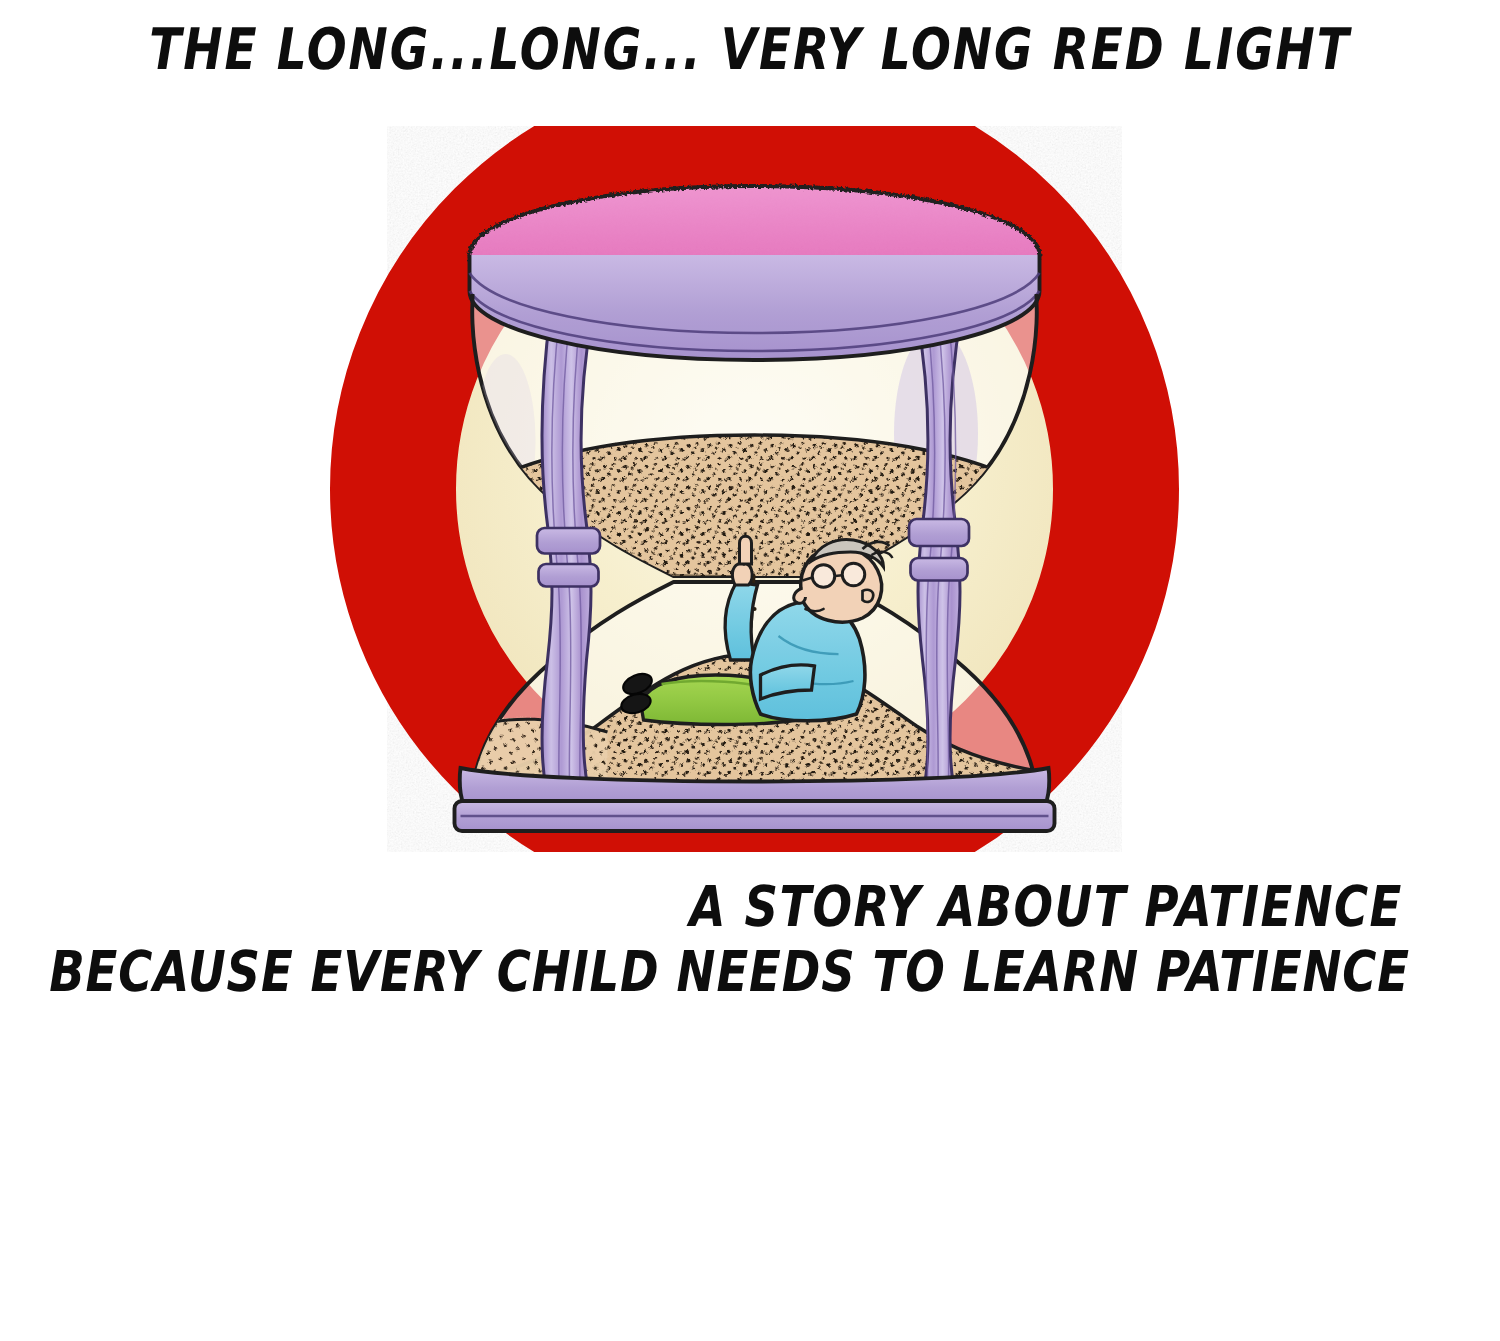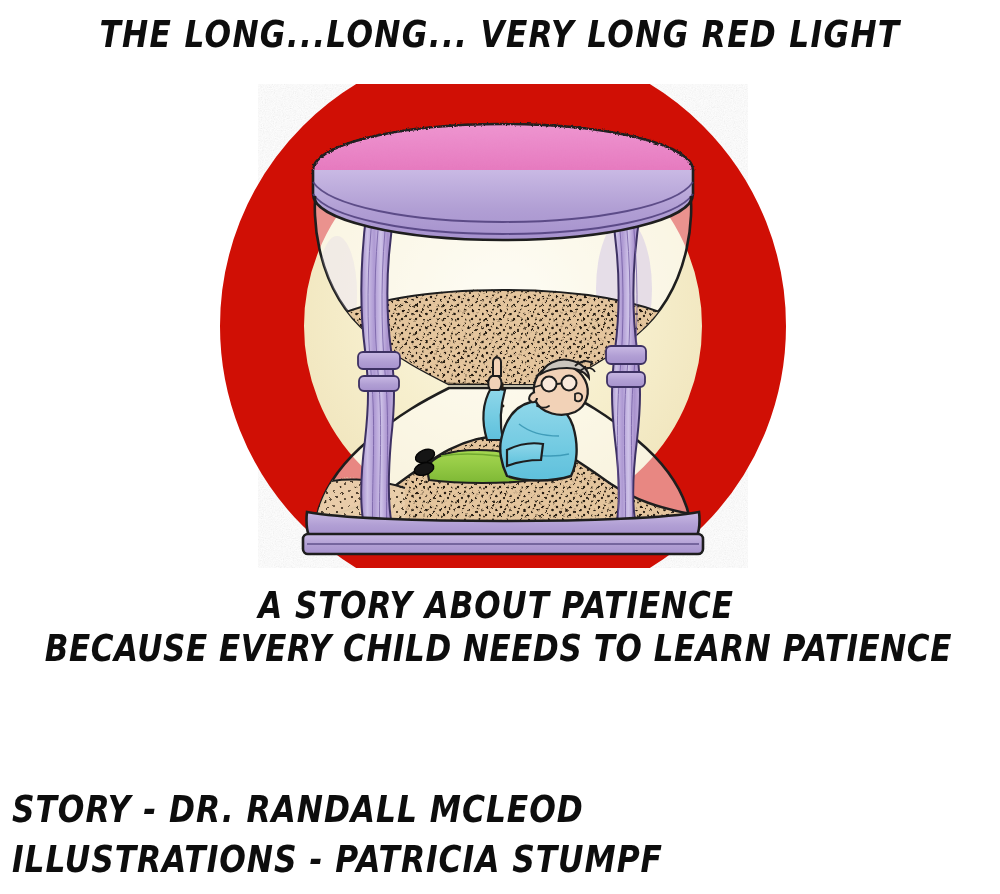--- a/index.html
+++ b/index.html
@@ -44,23 +44,23 @@
     text-align: center;
     font-size: 34px;
     line-height: 40px;
     letter-spacing: 1.4px;
     transform: scaleX(0.92) scaleY(1.12);
   }
 
   .subtitle-block {
     position: absolute;
     top: 586px;
-    left: 16px;
+    left: 4px;
     width: 960px;
-    text-align: center;
+    text-align: right;
   }
   .subtitle-line-1 {
     font-size: 33px;
     line-height: 38px;
     letter-spacing: 1px;
     transform: scaleX(0.94) scaleY(1.14);
   }
   .subtitle-line-2 {
     font-size: 33px;
     line-height: 40px;
@@ -331,18 +331,14 @@
 
       <rect x="0" y="0" width="568" height="484" fill="#ffffff" opacity="0.02"></rect>
     </svg>
   </div>
 
   <div class="subtitle-block">
     <div class="comic subtitle-line-1">A STORY ABOUT PATIENCE</div>
     <div class="comic subtitle-line-2">BECAUSE EVERY CHILD NEEDS TO LEARN PATIENCE</div>
   </div>
 
-  <div class="credits-block">
-    <div class="comic credit-line">STORY - DR. RANDALL MCLEOD</div>
-    <div class="comic credit-line">ILLUSTRATIONS - PATRICIA STUMPF</div>
-  </div>
 
 </div>
 
 </body></html>

